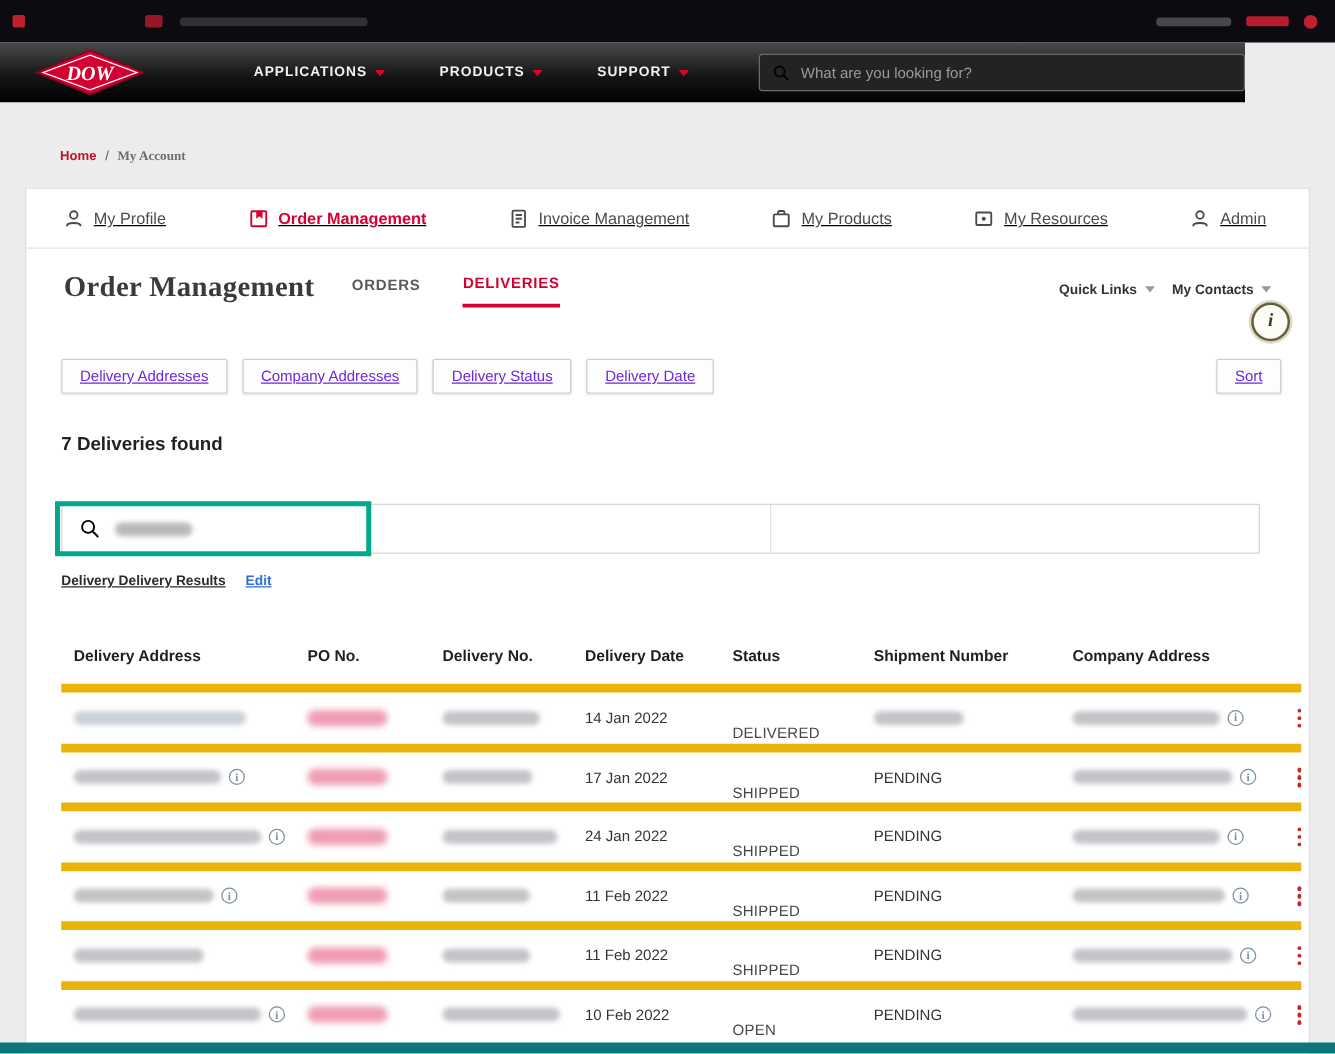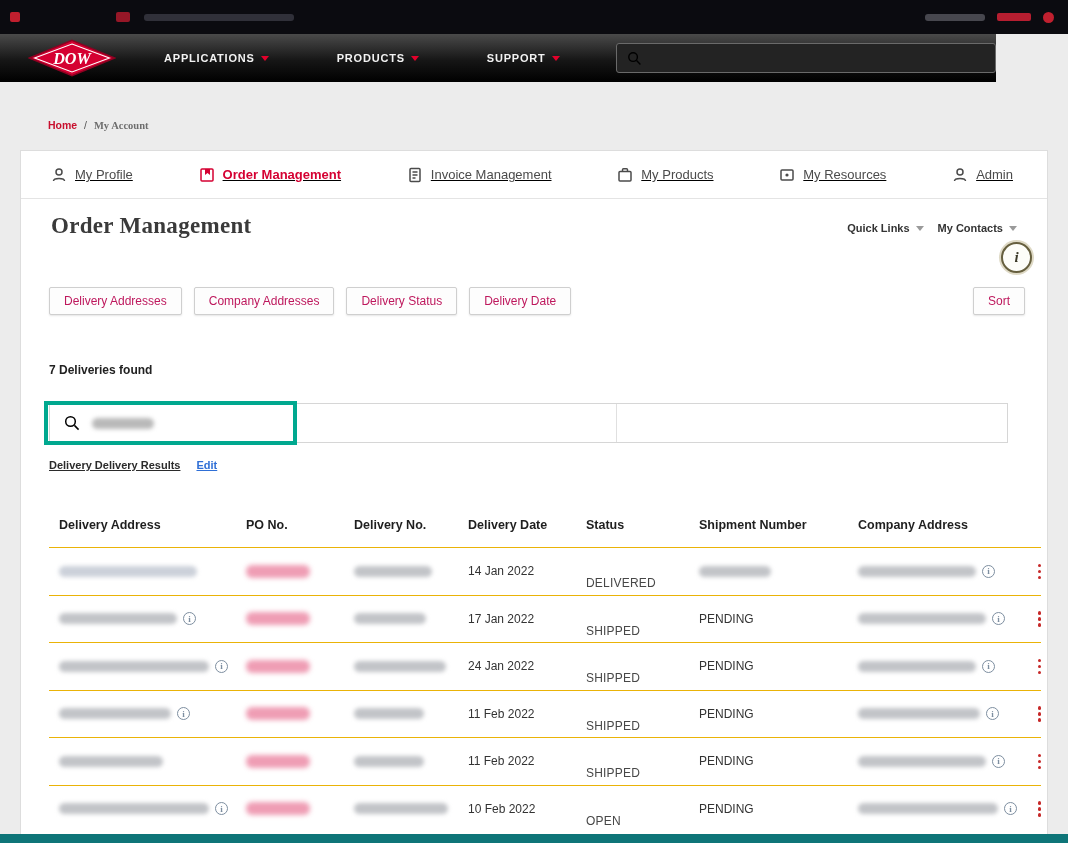--- a/index.html
+++ b/index.html
@@ -14,21 +14,21 @@
   .tb-right { margin-left:auto; display:flex; align-items:center; gap:12px; padding-right:14px; }
   .tb-bar.light { background:#56565e; }
   .tb-red-sm { width:34px; height:8px; background:#b61e30; border-radius:2px; }
   .tb-red-dot { width:11px; height:11px; border-radius:50%; background:#c0202f; }
 
   
   .nav { position:absolute; top:34px; left:0; width:996px; height:48px;
          background:linear-gradient(180deg,#4a4a4a 0%,#161616 55%,#000 100%);
          display:flex; align-items:center; }
   .logo { margin-left:28px; width:88px; height:40px; flex:0 0 auto; }
-  .nav-menu { display:flex; align-items:flex-end; margin-left:48px; gap:68px; }
+  .nav-menu { display:flex; align-items:flex-end; margin-left:87px; gap:44px; }
   .nav-item { display:flex; align-items:center; gap:6px; color:#f2f2f2; font-size:11px; font-weight:bold; letter-spacing:.8px; cursor:pointer; }
   .tri { width:0; height:0; border-left:4px solid transparent; border-right:4px solid transparent; border-top:5px solid currentColor; display:inline-block; }
   .tri.red { color:#e4002b; }
   .nav-search { margin-left:56px; flex:1; max-width:525px; height:30px; border:1px solid #6a6a6a; border-radius:3px;
                 background:#232323; display:flex; align-items:center; padding:0 10px; gap:9px; }
   .nav-search input { background:transparent; border:none; outline:none; color:#cfcfcf; font-size:12px; width:100%;
                       font-family:"Liberation Sans", sans-serif; }
   .nav-search input::placeholder { color:#9b9b9b; }
 
   
@@ -59,41 +59,41 @@
 
   
   .info-fab { position:absolute; top:242px; left:1001px; width:31px; height:31px; border-radius:50%；
               }
   .info-fab { border:2px solid #665f3e; background:#fdfdf8; border-radius:50%; display:flex; align-items:center; justify-content:center;
               box-shadow:0 0 0 2px rgba(160,145,90,.35); z-index:6; cursor:pointer; }
   .info-fab span { font-family:"Liberation Serif", serif; font-style:italic; font-weight:bold; font-size:15px; color:#3c3a28; }
 
   
   .chips-row { position:absolute; top:136px; left:28px; right:22px; display:flex; gap:12px; }
-  .chip { background:#fdfdfd; border:1px solid #cfcfcf; border-radius:2px; font-size:12px; color:#be185d;
-          padding:6px 14px; box-shadow:0 1px 2px rgba(0,0,0,.10); cursor:pointer; white-space:nowrap; }
+  .chip { background:#fdfdfd; border:1px solid #cfcfcf; border-radius:2px; font-size:12px; color:#6d28d9;
+          padding:6px 14px; box-shadow:0 1px 2px rgba(0,0,0,.10); cursor:pointer; white-space:nowrap;text-decoration:underline; }
   .chip.sort { margin-left:auto; }
 
-  .count { position:absolute; top:212px; left:28px; font-size:12px; font-weight:bold; color:#222; }
+  .count { position:absolute; top:196px; left:28px; font-size:15px; font-weight:bold; color:#222; }
 
   
   .sbox { position:absolute; top:252px; left:28px; width:959px; height:40px; border:1px solid #d6d6d6; background:#fff; display:flex; }
   .s-left { flex:0 0 567px; display:flex; align-items:center; gap:12px; padding:0 14px; border-right:1px solid #e0e0e0; }
   .s-right { flex:1; display:flex; align-items:center; padding:0 16px; font-size:12px; color:#333; cursor:pointer; }
   .s-right .tri { margin-left:auto; color:#d50032; border-left-width:5px; border-right-width:5px; border-top-width:6px; }
 
   .links-row { position:absolute; top:308px; left:28px; font-size:11px; display:flex; gap:16px; }
   .dl-link { color:#2b2b2b; text-decoration:underline; font-weight:bold; cursor:pointer; }
   .edit-link { color:#2f6fd6; text-decoration:underline; font-weight:bold; cursor:pointer; }
 
   
   .table { position:absolute; top:352px; left:28px; width:992px; }
   .grid { display:grid; grid-template-columns:187px 108px 114px 118px 113px 159px 1fr 22px; align-items:center; padding-left:10px; }
   .thead { height:44px; font-size:12.5px; font-weight:bold; color:#1f1f1f; }
-  .trow { height:47.5px; border-top:1px solid #eab308; font-size:12px; color:#333; }
+  .trow { height:47.5px; border-top:7px solid #eab308; font-size:12px; color:#333; }
   .cell { display:flex; align-items:center; gap:6px; }
   .status { color:#474747; letter-spacing:.2px;margin-top:24px; }
 
   
   .rb { display:inline-block; height:11px; border-radius:6px; filter:blur(2px); background:#c2c4c8; }
   .rb.lite { background:#ccd1da; }
   .rb.pink { background:#ef9db4; height:13px; filter:blur(2.5px); }
   .rb.dk { background:#b9b9b9; }
 
   .info-i { flex:0 0 auto; width:13px; height:13px; border-radius:50%; border:1px solid #7d8ea0; color:#7d8ea0;
@@ -143,20 +143,21 @@
       <div class="nav-item">
         <span>SUPPORT</span>
         <span class="tri red"></span>
       </div>
     </div>
     <div class="nav-search">
       <svg class="icon" width="15" height="15" viewBox="0 0 16 16" stroke="#e6e6e6">
         <circle cx="6.5" cy="6.5" r="4.6"></circle>
           <line x1="10.2" y1="10.2" x2="14.3" y2="14.3"></line>
       </svg>
+      <input type="text" placeholder="What are you looking for?" style="">
     </div>
   </div>
 
   <div class="page-bg"></div>
 
   <div class="breadcrumb">
     <span class="bc-home">Home</span>
     <span class="bc-sep">/</span>
     <span class="bc-cur">My Account</span>
   </div>
@@ -205,20 +206,24 @@
         <svg class="icon" width="16" height="16" viewBox="0 0 16 16">
           <circle cx="8" cy="5" r="3"></circle>
             <path d="M2.5 14 C2.5 10.5 13.5 10.5 13.5 14"></path>
         </svg>
         <span>Admin</span>
       </div>
     </div>
 
     <div class="title-row">
       <div class="page-title">Order Management</div>
+      <div class="subtabs">
+        <div class="subtab">ORDERS</div>
+        <div class="subtab active">DELIVERIES</div>
+      </div>
       <div class="title-right">
         <div class="tlink">
           <span>Quick Links</span>
           <span class="tri"></span>
         </div>
         <div class="tlink">
           <span>My Contacts</span>
           <span class="tri"></span>
         </div>
       </div>

